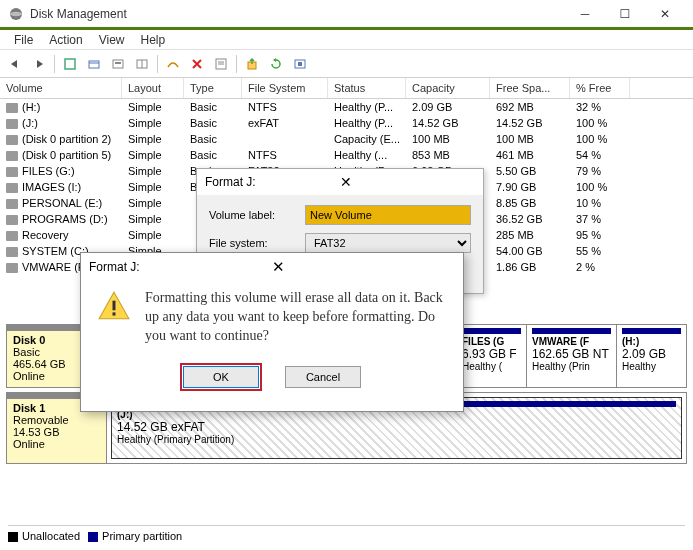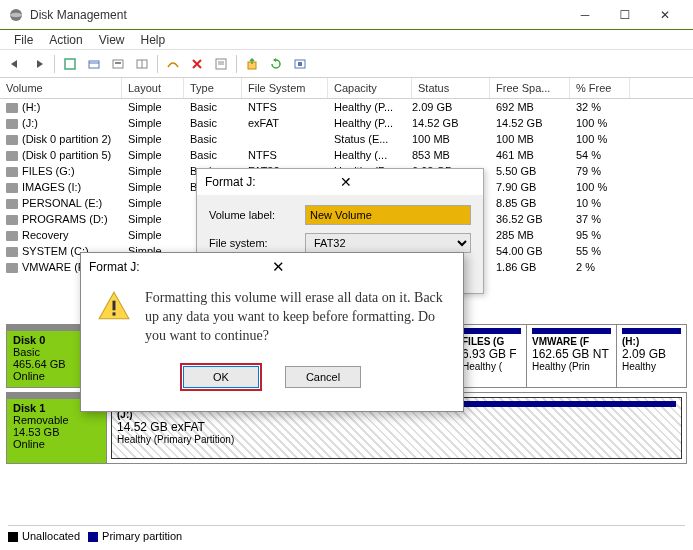--- a/index.html
+++ b/index.html
@@ -1,19 +1,19 @@
 <!DOCTYPE html>
 <html><head>
 <meta charset="utf-8">
 <style>
 * { box-sizing: border-box; margin: 0; padding: 0; font-family: 'Segoe UI', Tahoma, sans-serif; font-size: 11px; }
 body { background: #fff; width: 693px; height: 550px; overflow: hidden; position: relative; }
 
 
-.titlebar { height: 30px; display: flex; align-items: center; padding: 0 8px; border-bottom: 1px solid #4d7c0f; }
+.titlebar { height: 30px; display: flex; align-items: center; padding: 0 8px; border-bottom: 3px solid #4d7c0f; }
 .titlebar .icon { width: 16px; height: 16px; margin-right: 6px; }
 .titlebar .title { flex: 1; font-size: 12px; color: #333; }
 .titlebar .winbtns { display: flex; }
 .titlebar .winbtns div { width: 40px; height: 26px; display: flex; align-items: center; justify-content: center; font-size: 12px; color: #333; cursor: default; }
 
 
 .menubar { height: 20px; display: flex; align-items: center; padding: 0 6px; border-bottom: 1px solid #e0e0e0; }
 .menubar div { padding: 0 8px; font-size: 12px; color: #333; }
 
 
@@ -24,21 +24,21 @@
 
 .table { width: 100%; }
 .thead { display: flex; border-bottom: 1px solid #d0d0d0; background: #fff; }
 .th { padding: 4px 6px; border-right: 1px solid #e5e5e5; color: #333; font-size: 11px; text-align: left; }
 .c0 { width: 122px; } .c1 { width: 62px; } .c2 { width: 58px; } .c3 { width: 86px; } .c4 { width: 78px; } .c5 { width: 84px; } .c6 { width: 80px; } .c7 { width: 60px; }
 .tbody { }
 .tr { display: flex; height: 16px; align-items: center; }
 .td { padding: 0 6px; font-size: 11px; color: #000; overflow: hidden; white-space: nowrap; }
 .vol-icon { display:inline-block; width:12px; height:10px; background:#999; margin-right:4px; vertical-align:middle; border-radius:1px; }
 .disk-row { display: flex; border: 1px solid #888; margin: 4px 6px; height: 64px; }
-.disk-label { width: 100px; border-right: 1px solid #888; padding: 4px 6px; background: #84cc16; }
+.disk-label { width: 100px; border-right: 1px solid #888; padding: 4px 6px; background: #fef9c3; }
 .disk-label .name { font-weight: bold; font-size: 11px; }
 .disk-label div { font-size: 11px; }
 .disk-parts { flex: 1; display: flex; position: relative; }
 .part { border-right: 1px solid #888; padding: 3px 5px; font-size: 10px; overflow:hidden; }
 .part .pbar { height: 6px; background: #000088; margin-bottom: 2px; }
 .part .pname { font-weight:bold; font-size:10px;}
 .part .psize { font-size:12px;}
 .part .pstat { font-size:10px;}
 .hatched { background: repeating-linear-gradient(45deg, #fff, #fff 4px, #ddd 4px, #ddd 6px); }
 
@@ -169,22 +169,22 @@
       </svg>
     </div>
 </div>
 
 <div class="table">
   <div class="thead">
     <div class="th c0">Volume</div>
     <div class="th c1">Layout</div>
     <div class="th c2">Type</div>
     <div class="th c3">File System</div>
+    <div class="th c4">Status</div>
     <div class="th c5">Capacity</div>
-    <div class="th c4">Status</div>
     <div class="th c6">Free Spa...</div>
     <div class="th c7">% Free</div>
   </div>
   <div class="tbody" id="tbody">
       <div class="tr">
         <div class="td c0"><span class="vol-icon"></span>(H:)</div>
         <div class="td c1">Simple</div>
         <div class="td c2">Basic</div>
         <div class="td c3">NTFS</div>
         <div class="td c4">Healthy (P...</div>
@@ -200,21 +200,21 @@
         <div class="td c4">Healthy (P...</div>
         <div class="td c5">14.52 GB</div>
         <div class="td c6">14.52 GB</div>
         <div class="td c7">100 %</div>
       </div>
       <div class="tr">
         <div class="td c0"><span class="vol-icon"></span>(Disk 0 partition 2)</div>
         <div class="td c1">Simple</div>
         <div class="td c2">Basic</div>
         <div class="td c3"></div>
-        <div class="td c4">Status (E...</div>
+        <div class="td c4">Capacity (E...</div>
         <div class="td c5">100 MB</div>
         <div class="td c6">100 MB</div>
         <div class="td c7">100 %</div>
       </div>
       <div class="tr">
         <div class="td c0"><span class="vol-icon"></span>(Disk 0 partition 5)</div>
         <div class="td c1">Simple</div>
         <div class="td c2">Basic</div>
         <div class="td c3">NTFS</div>
         <div class="td c4">Healthy (...</div>

